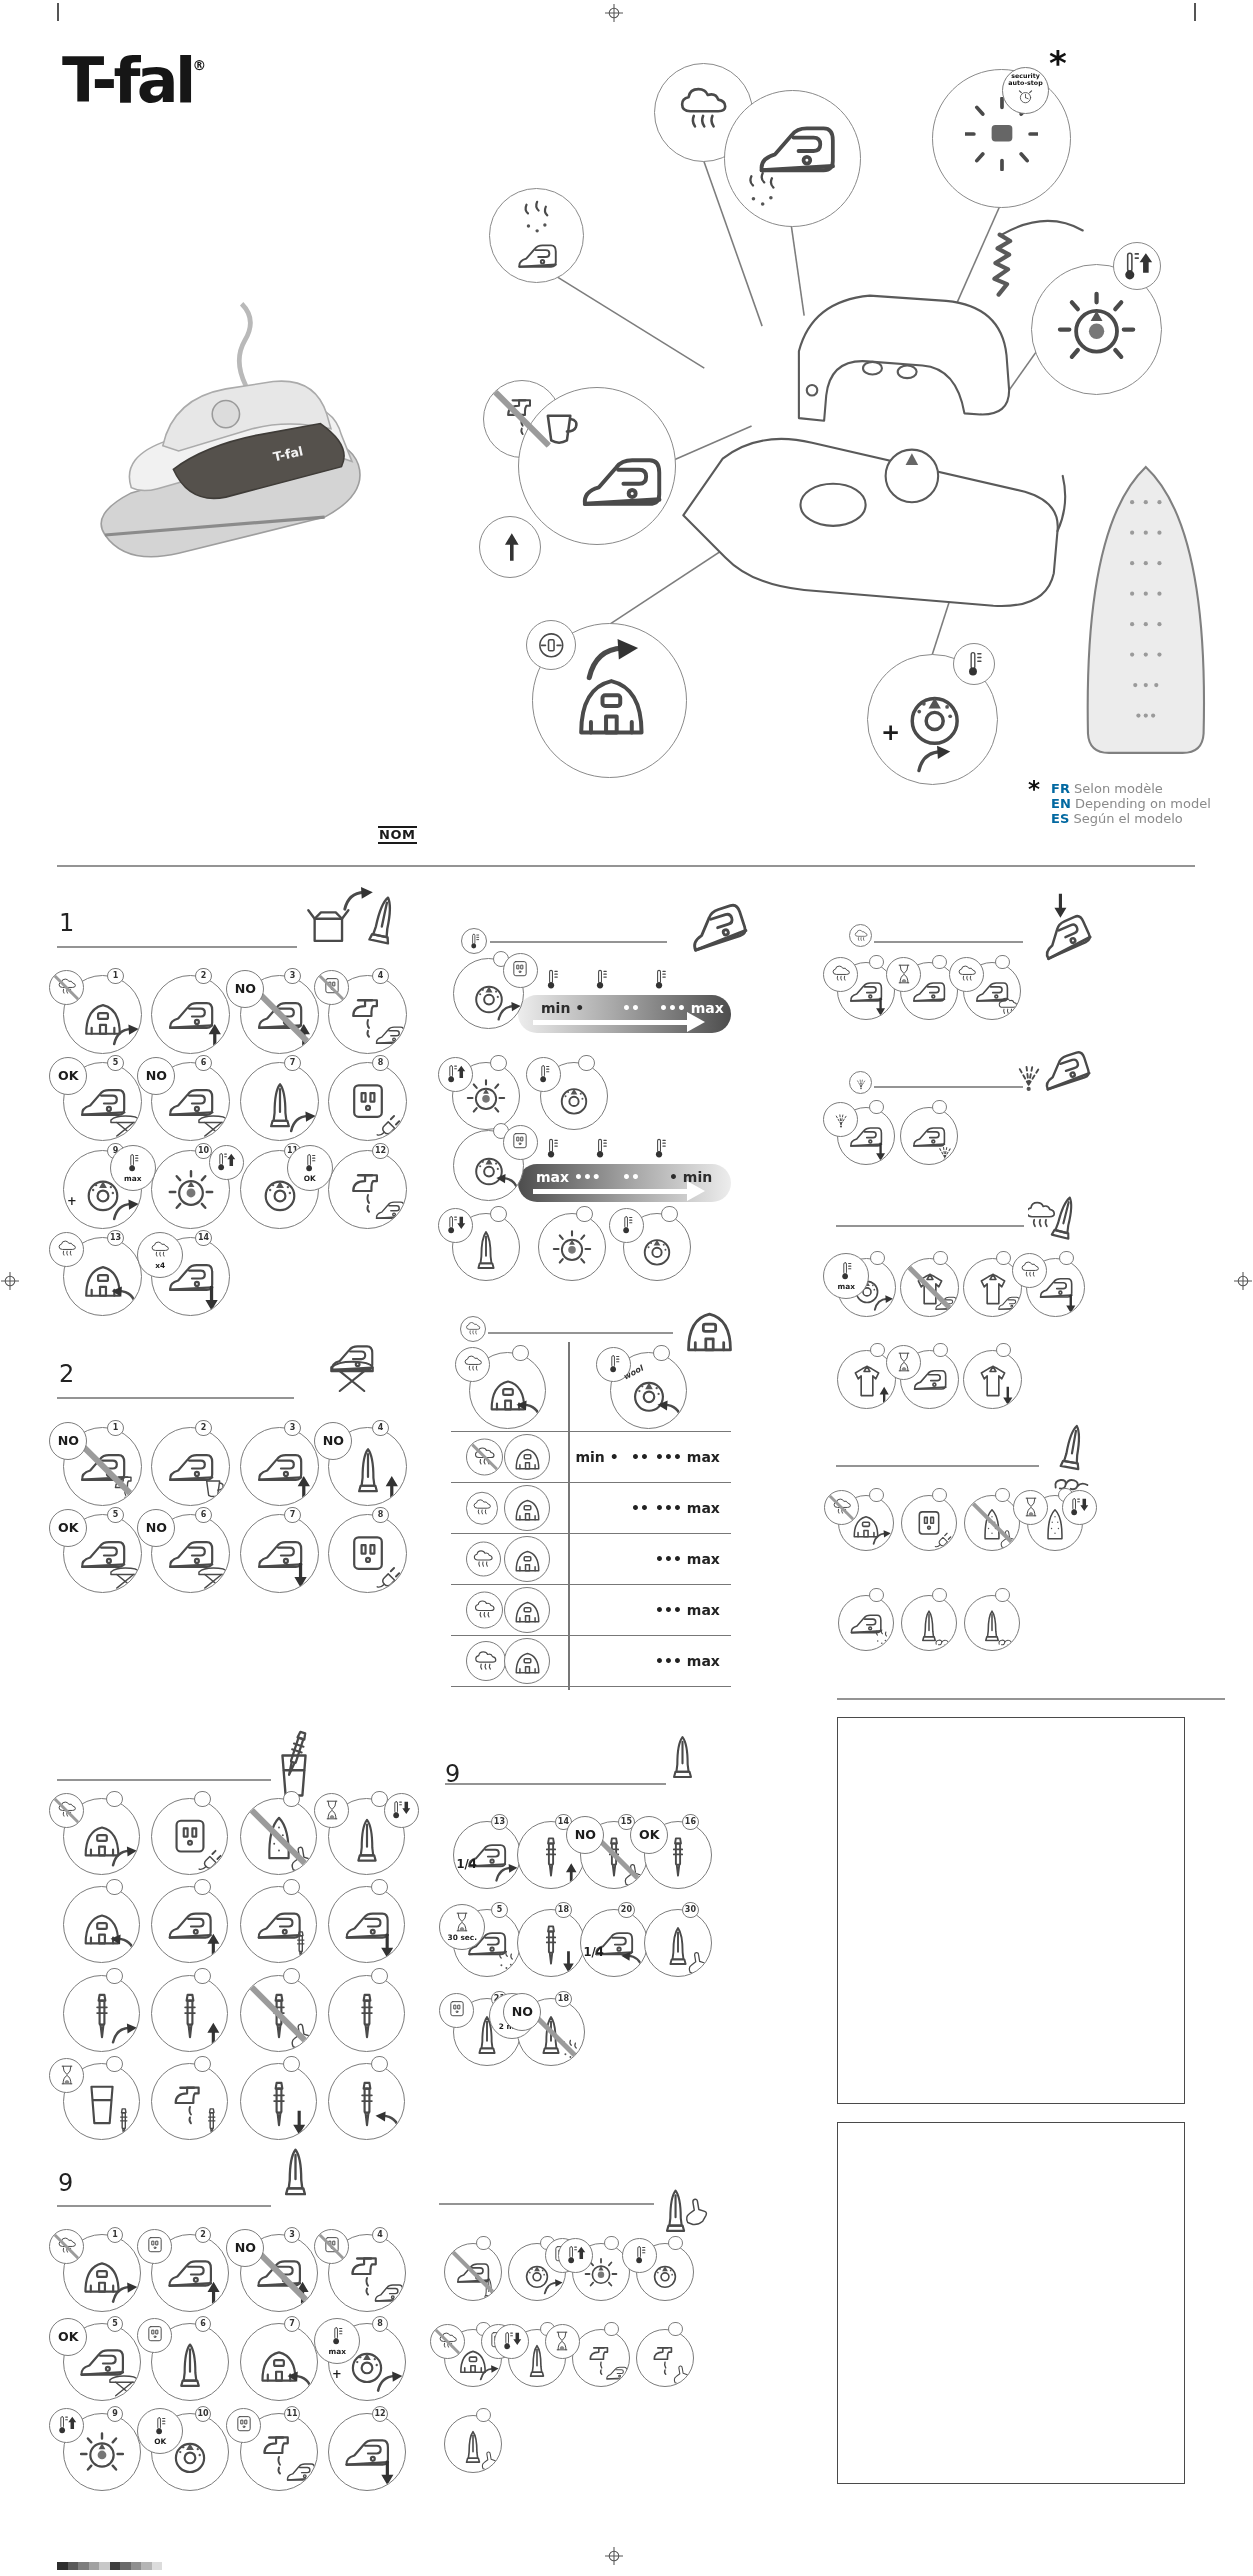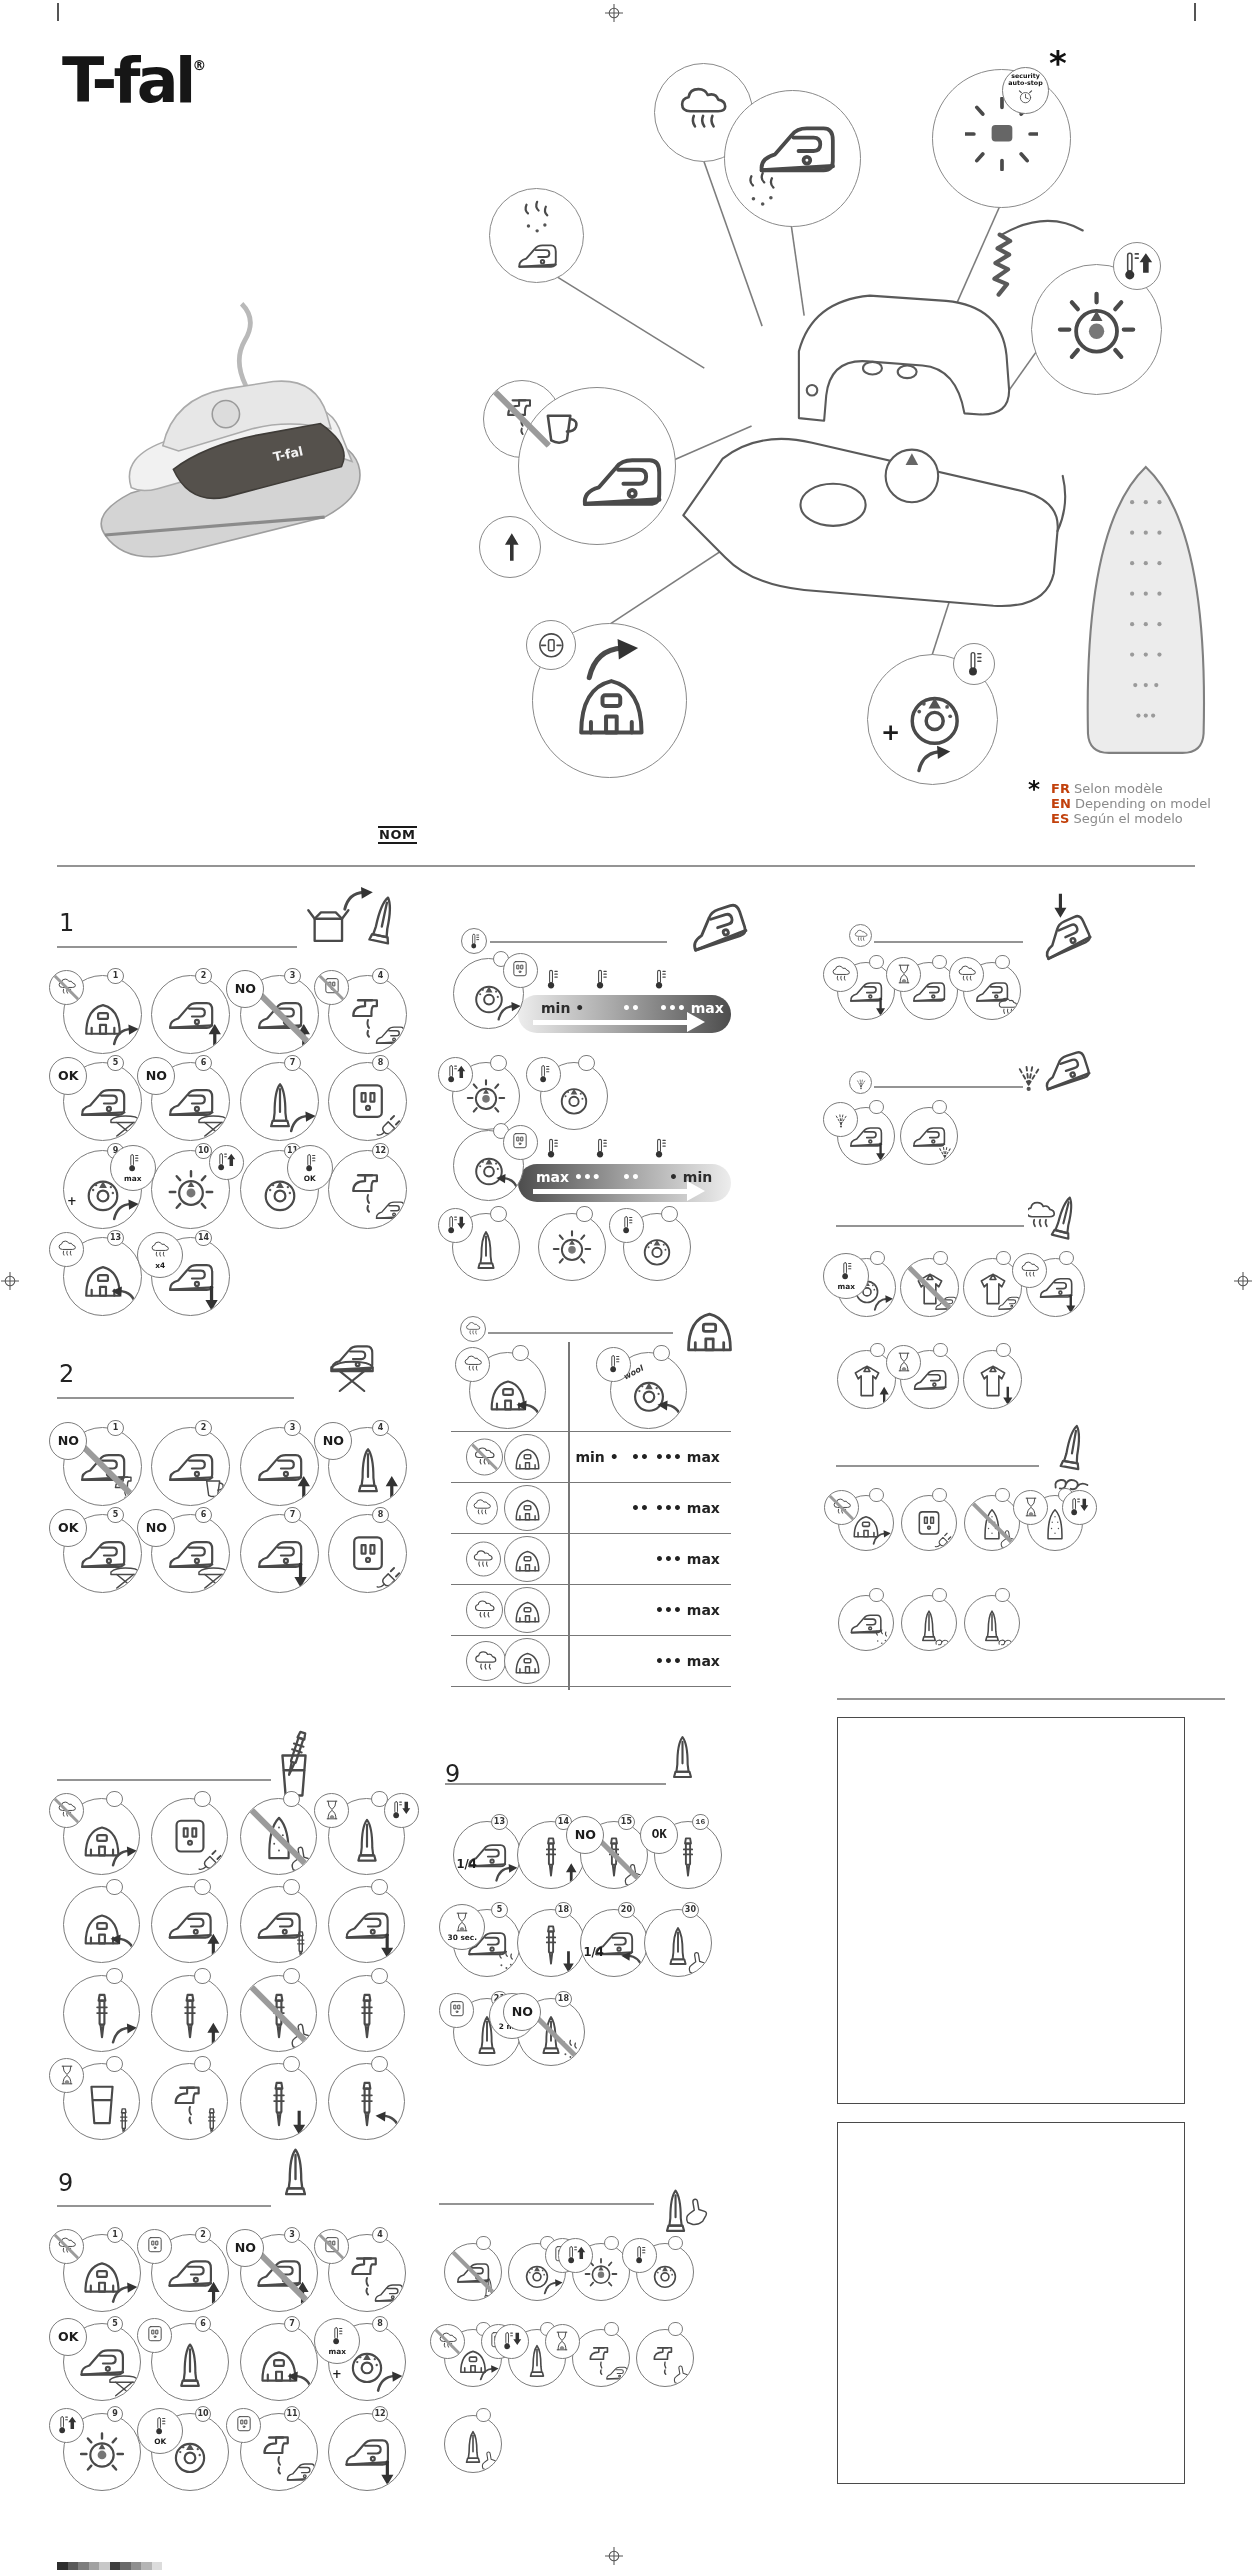--- a/index.html
+++ b/index.html
@@ -45,21 +45,21 @@
   .bar-dn{background:linear-gradient(90deg,#4d4d4d 0%,#a8a8a8 55%,#ededed 100%)}
   
   #stable{position:absolute;border-top:1.6px solid #777}
   .strow{position:relative;height:50px;border-bottom:1.6px solid #777}
   .strow .sbadge{position:absolute;left:14.7px;top:50%;transform:translateY(-50%);border:1.6px solid #7c7c7c;border-radius:50%;background:#fff;display:flex;align-items:center;justify-content:center;overflow:hidden}
   .strow .sknob{position:absolute;left:53px;top:50%;transform:translateY(-50%);width:44px;height:44px;border:1.6px solid #7c7c7c;border-radius:50%;background:#fff;display:flex;align-items:center;justify-content:center}
   .strow .cell{position:absolute;top:50%;transform:translateY(-50%);font-weight:700;font-size:14px;color:#222;text-align:center}
   .vrule{position:absolute;width:1.6px;background:#777}
   
   .legend-line{font-size:13px;color:#8a8a8a}
-  .legend-line b{color:#c2410c;margin-right:4.2px}
+  .legend-line b{color:#0369a1;margin-right:4.2px}
   .nom{font-weight:700;font-size:13px;letter-spacing:0.5px;color:#1a1a1a;border-top:2.1px solid #1a1a1a;border-bottom:2.1px solid #1a1a1a;padding:0 1.1px;line-height:1.05}
   .autostop-badge{position:absolute;border:1.6px solid #7c7c7c;border-radius:50%;background:#fff;text-align:center;z-index:6}
   .autostop-badge .al{display:block;font-weight:700;font-size:6.3px;line-height:6.8px;color:#111}
   .bigast{font-size:34px;font-weight:700;color:#111;line-height:1}
   .dial-word{position:absolute;font-weight:700;font-style:italic;font-size:8px;color:#333;transform:rotate(-28deg);z-index:6}
   .plus-lbl{position:absolute;font-weight:700;font-size:23px;color:#1c1c1c;z-index:6}
   .boxframe{position:absolute;border:1.6px solid #4a4a4a;background:#fff}
   .calseg{height:8px;display:inline-block}
 </style>
 </head>
@@ -1681,21 +1681,21 @@
               <use href="#s-hand"></use>
             </svg>
           </div>
           <div class="crossbar"></div>
         </div>
         <div class="numb">15</div>
         <div class="badge b0" style="height: 36px; width: 36px;">
           <span class="bt" style="font-size: 12.6px;">NO</span>
         </div>
       </div>
-      <div class="step" style="left: 201px; top: 0px; height: 68px; width: 68px; font-family: Liberation Mono, monospace;">
+      <div class="step" style="left: 191px; top: 0px; height: 68px; width: 68px;">
         <div class="main">
           <div class="icw ic1">
             <svg class="picto " viewBox="0 0 100 100">
               <use href="#s-valve"></use>
             </svg>
           </div>
         </div>
         <div class="numb">16</div>
         <div class="badge b0" style="height: 36px; width: 36px;">
           <span class="bt" style="font-size: 12.6px;">OK</span>

